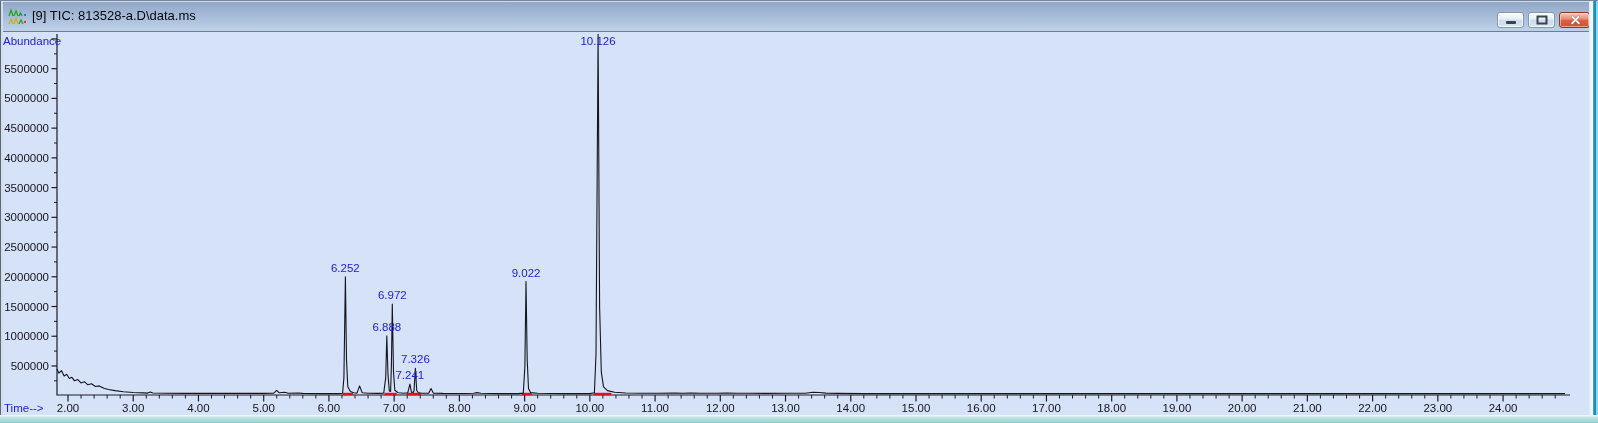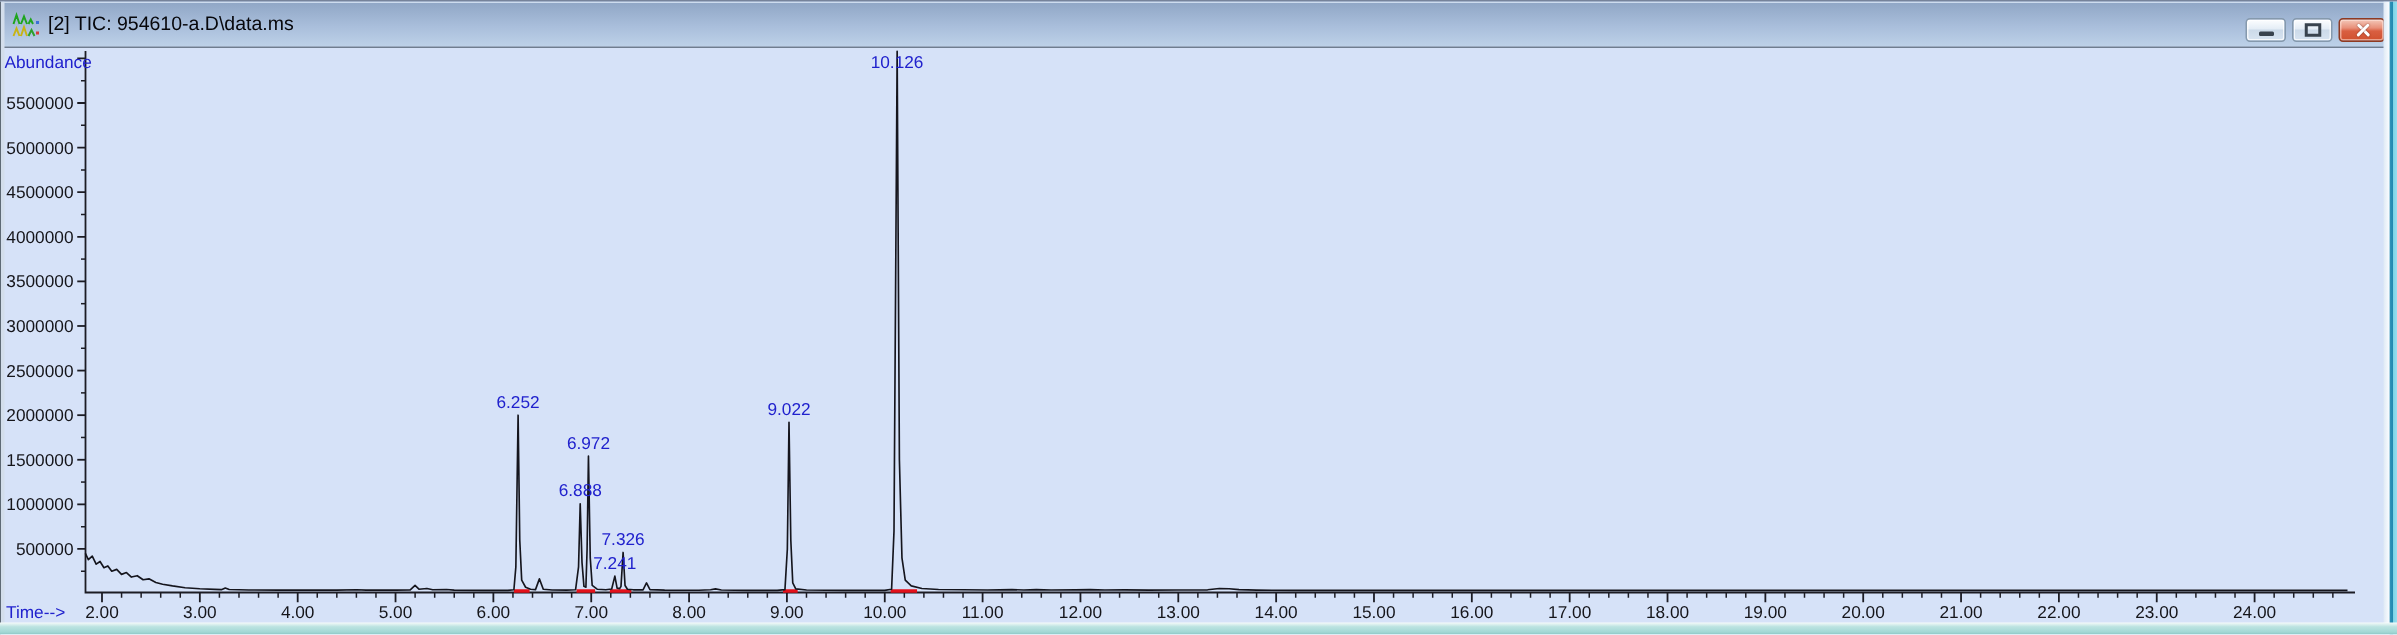--- a/index.html
+++ b/index.html
@@ -43,21 +43,21 @@
   <div class="titlebar">
     <span class="ticon">
       <svg width="20" height="17" viewBox="0 0 20 17">
         <path d="M1 8 L3 2 L5 8 M6 8 L8 3 L10 8 M11 8 L12.5 5 L14 8" fill="none" stroke="#1fa51f" stroke-width="1.3"></path>
         <path d="M1 16 L3 11 L5 16 M6 16 L8 10 L10 16" fill="none" stroke="#c8b414" stroke-width="1.3"></path>
         <path d="M11 16 L13 12 L15 16" fill="none" stroke="#2ca02c" stroke-width="1.3"></path>
         <rect x="16" y="6" width="2" height="2" fill="#3a6fd8"></rect>
         <rect x="16" y="13" width="2" height="2" fill="#d83a3a"></rect>
       </svg>
     </span>
-    <span class="title-text">[2] TIC: 954610-a.D\data.ms</span>
+    <span class="title-text">[9] TIC: 813528-a.D\data.ms</span>
     <span class="controls">
       <button class="wbtn">
           <span class="glyph-min"></span>
         </button>
       <button class="wbtn">
           <span class="glyph-max"></span>
         </button>
       <button class="wbtn close">
           <span class="glyph-x"></span>
         </button>

